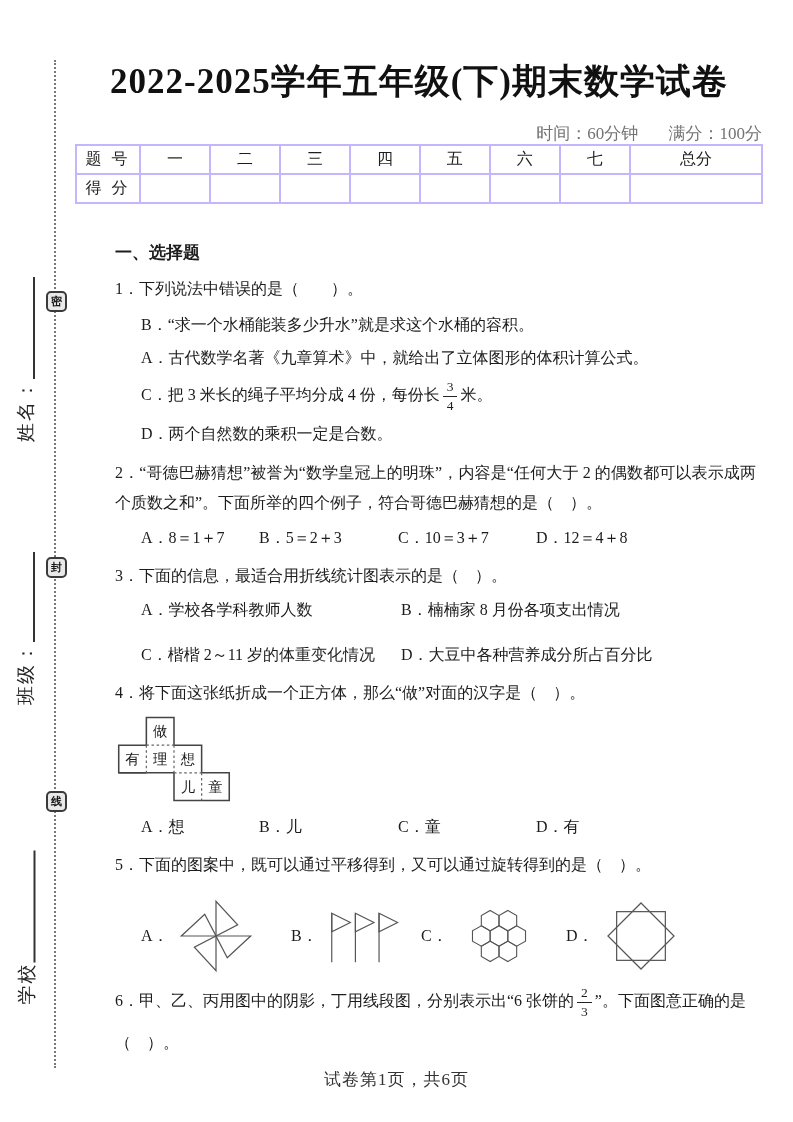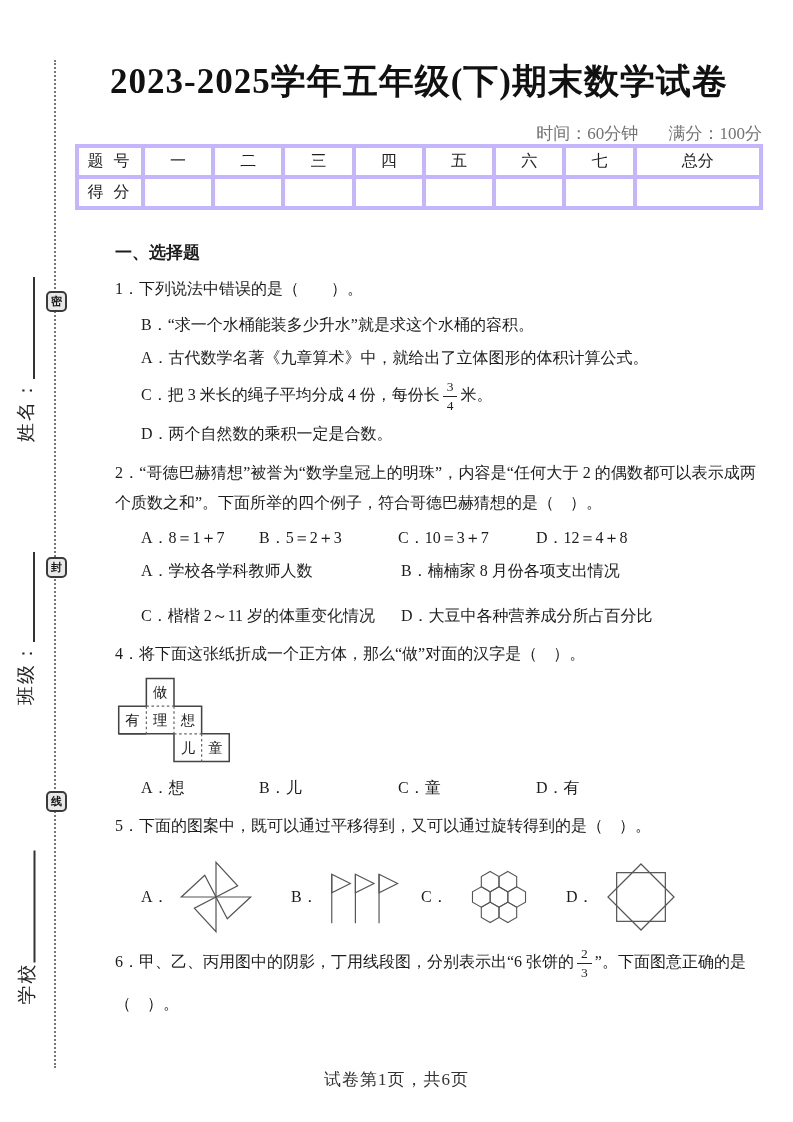--- a/index.html
+++ b/index.html
@@ -32,21 +32,21 @@
     position:absolute;left:75px;top:58px;width:688px;text-align:center;
     font-size:35px;font-weight:bold;letter-spacing:1px;color:#111;
   }
   .meta{position:absolute;top:122px;right:31px;font-size:17px;color:#737373;}
   .meta span{margin-left:26px;}
   .meta span:first-child{margin-left:0;}
 
   
   .score-table{position:absolute;left:75px;top:144px;width:688px;border-collapse:collapse;}
   .score-table td{
-    border:4px solid #c4b5fd;height:27px;text-align:center;font-size:16px;color:#1e1e1e;
+    border:2px solid #c4b5fd;height:27px;text-align:center;font-size:16px;color:#1e1e1e;
     padding:0;
   }
   .score-table{border:2px solid #2b2b2b;}
   .score-table td.head-col{width:62px;letter-spacing:3px;}
 
   
   .content{position:absolute;left:115px;top:241px;width:641px;}
   .sec-title{font-size:17px;font-weight:bold;margin:0 0 10px 0;}
   p.stem{font-size:16px;line-height:30px;margin:0;text-align:justify;}
   .opt{padding-left:26px;font-size:16px;line-height:24px;margin:9px 0;}
@@ -91,21 +91,21 @@
   <div class="vfield vf-name">
     <span>姓名：</span><span class="ul" style="width:102px"></span>
   </div>
   <div class="vfield vf-class">
     <span>班级：</span><span class="ul" style="width:90px"></span>
   </div>
   <div class="vfield vf-school">
     <span>学校</span><span class="ul" style="width:112px"></span>
   </div>
 
-  <div class="title">2023-2025学年五年级(下)期末数学试卷</div>
+  <div class="title">2022-2025学年五年级(下)期末数学试卷</div>
   <div class="meta">
     <span>时间：60分钟</span>
     <span>满分：100分</span>
   </div>
 
   <table class="score-table">
     <tbody>
         <tr>
       <td class="head-col">题 号</td>
       <td>一</td>
@@ -149,20 +149,21 @@
       <p class="stem">2．“哥德巴赫猜想”被誉为“数学皇冠上的明珠”，内容是“任何大于 2 的偶数都可以表示成两个质数之和”。下面所举的四个例子，符合哥德巴赫猜想的是（　）。</p>
       <div class="opt-row">
         <span class="oc1">A．8＝1＋7</span>
         <span class="oc2">B．5＝2＋3</span>
         <span class="oc3">C．10＝3＋7</span>
         <span>D．12＝4＋8</span>
       </div>
     </div>
 
     <div>
+      <p class="stem">3．下面的信息，最适合用折线统计图表示的是（　）。</p>
       <div class="opt-grid">
         <span>A．学校各学科教师人数</span>
         <span>B．楠楠家 8 月份各项支出情况</span>
         <span>C．楷楷 2～11 岁的体重变化情况</span>
         <span>D．大豆中各种营养成分所占百分比</span>
       </div>
     </div>
 
     <div>
       <p class="stem">4．将下面这张纸折成一个正方体，那么“做”对面的汉字是（　）。</p>

